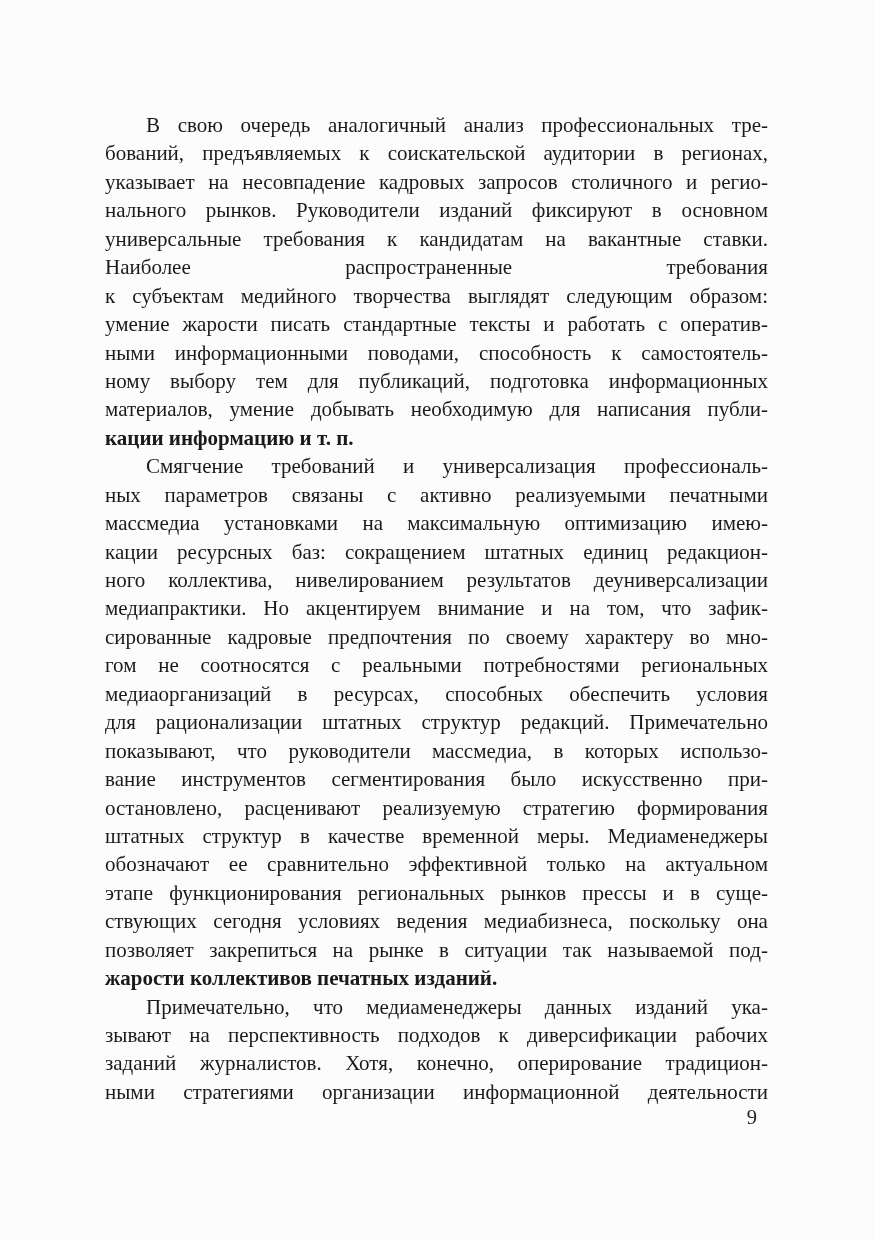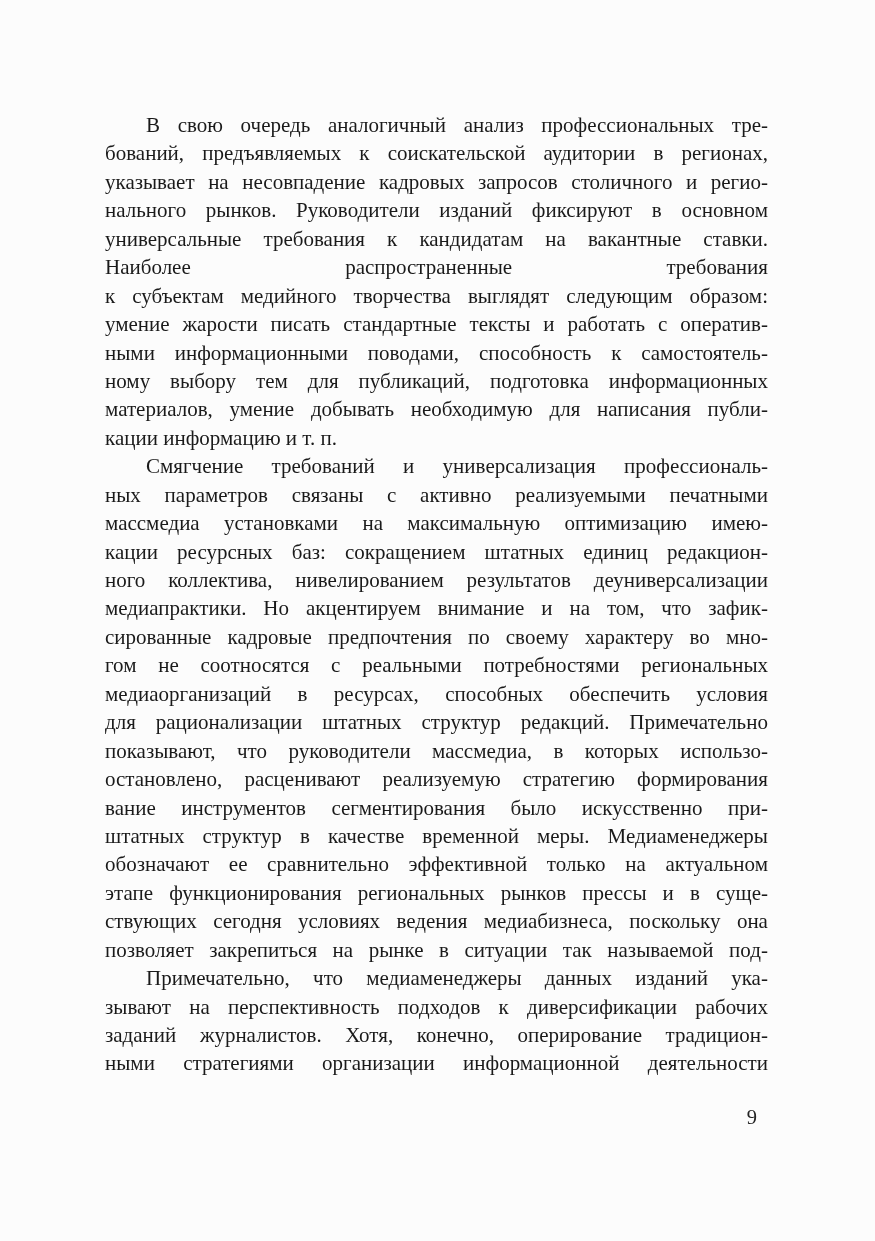--- a/index.html
+++ b/index.html
@@ -42,20 +42,21 @@
     justify-content: space-between;
   }
   .line.justify span {
     white-space: pre;
     flex: 0 0 auto;
   }
   
   .line.plain {
     text-align: left;
     white-space: nowrap;
+    font-weight: bold;
   }
   .line.first {
     padding-left: 41px;
   }
   .page-number {
     position: absolute;
     left: 105px;
     top: 1103px;
     width: 663px;
     text-align: right;
@@ -262,33 +263,33 @@
         <div class="line justify">
           <span>показывают,</span>
           <span>что</span>
           <span>руководители</span>
           <span>массмедиа,</span>
           <span>в</span>
           <span>которых</span>
           <span>использо-</span>
         </div>
         <div class="line justify">
-          <span>остановлено,</span>
-          <span>расценивают</span>
-          <span>реализуемую</span>
-          <span>стратегию</span>
-          <span>формирования</span>
-        </div>
-        <div class="line justify">
           <span>вание</span>
           <span>инструментов</span>
           <span>сегментирования</span>
           <span>было</span>
           <span>искусственно</span>
           <span>при-</span>
+        </div>
+        <div class="line justify">
+          <span>остановлено,</span>
+          <span>расценивают</span>
+          <span>реализуемую</span>
+          <span>стратегию</span>
+          <span>формирования</span>
         </div>
         <div class="line justify">
           <span>штатных</span>
           <span>структур</span>
           <span>в</span>
           <span>качестве</span>
           <span>временной</span>
           <span>меры.</span>
           <span>Медиаменеджеры</span>
         </div>
@@ -324,20 +325,21 @@
           <span>позволяет</span>
           <span>закрепиться</span>
           <span>на</span>
           <span>рынке</span>
           <span>в</span>
           <span>ситуации</span>
           <span>так</span>
           <span>называемой</span>
           <span>под-</span>
         </div>
+        <div class="line plain">жарости коллективов печатных изданий.</div>
       </div>
       <div class="paragraph">
         <div class="line justify first">
           <span>Примечательно,</span>
           <span>что</span>
           <span>медиаменеджеры</span>
           <span>данных</span>
           <span>изданий</span>
           <span>ука-</span>
         </div>

